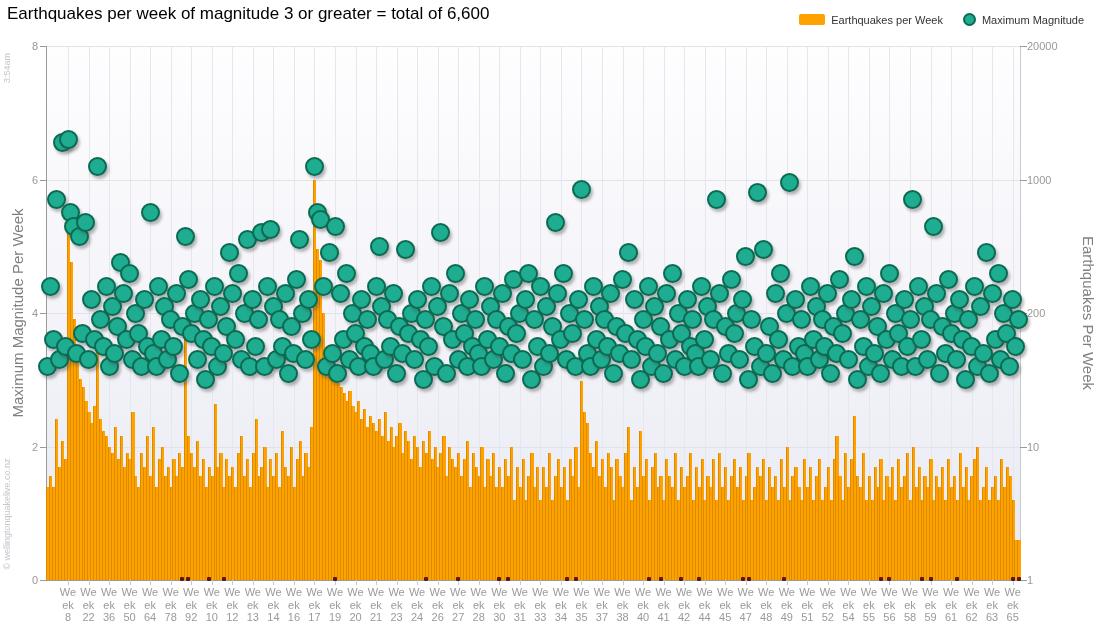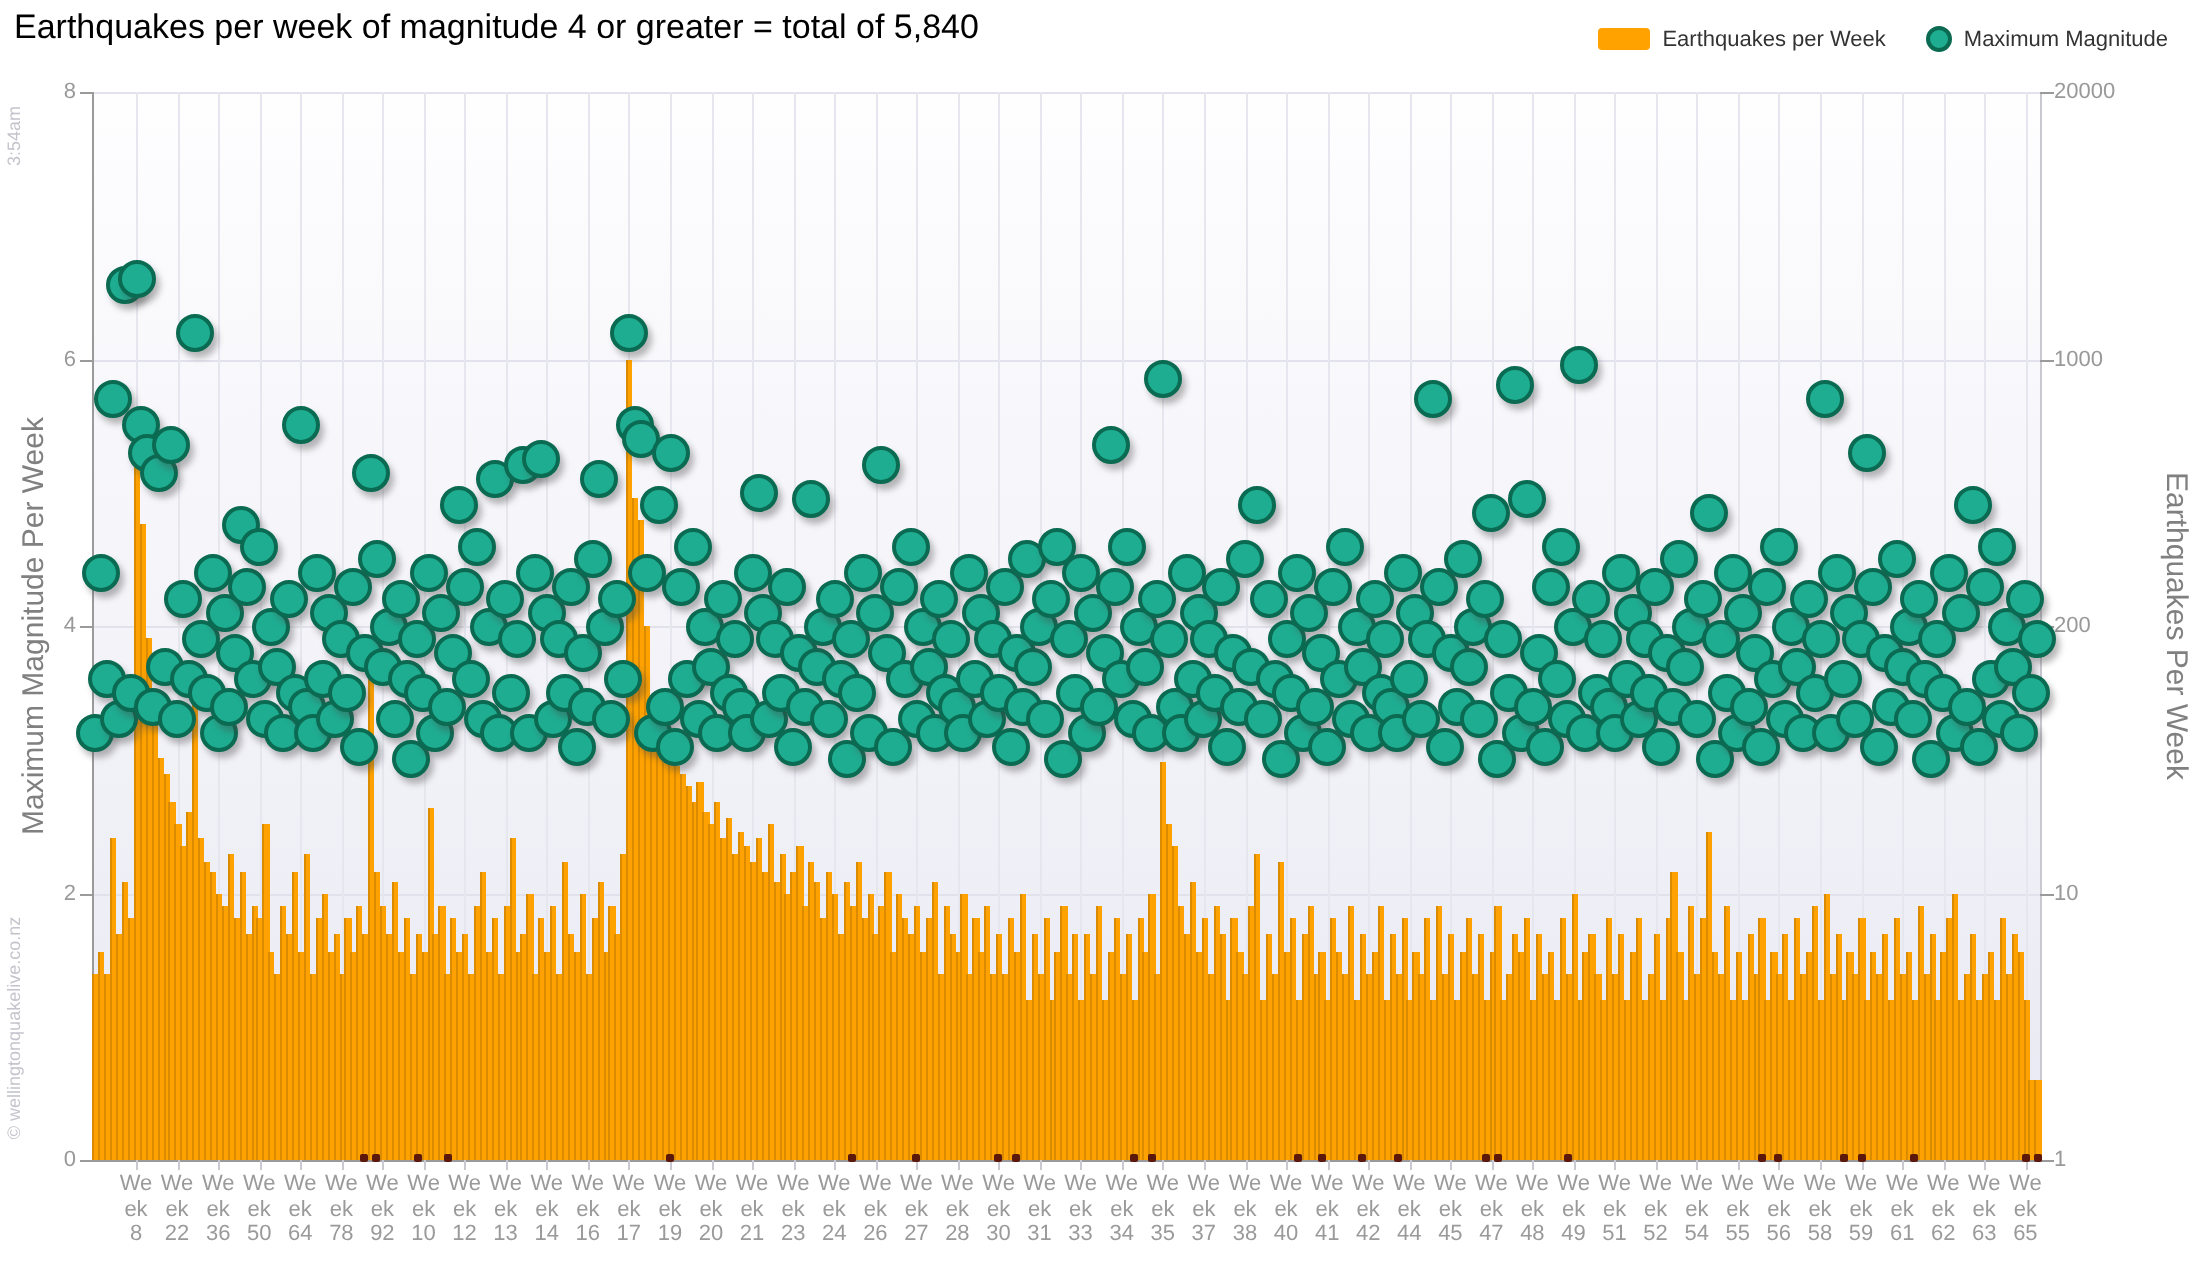--- a/index.html
+++ b/index.html
@@ -29,21 +29,21 @@
   .xlabel{position:absolute;top:586px;width:24px;text-align:center;font-size:11px;line-height:12.5px;
           color:#9a9a9a;white-space:pre-line;}
   .rot{position:absolute;transform:translate(-50%,-50%) rotate(-90deg);white-space:nowrap;}
   .axis-title{font-size:15px;color:#808080;}
   .watermark{font-size:9px;color:#C4C4CC;}
 </style>
 </head>
 <body>
 
 <div class="chart">
-  <div class="title">Earthquakes per week of magnitude 4 or greater = total of 5,840</div>
+  <div class="title">Earthquakes per week of magnitude 3 or greater = total of 6,600</div>
 
   <div class="legend">
     <div class="legend-item">
       <span class="legend-swatch-bar"></span>
       <span class="legend-label">Earthquakes per Week</span>
     </div>
     <div class="legend-item">
       <span class="legend-swatch-circle"></span>
       <span class="legend-label">Maximum Magnitude</span>
     </div>

